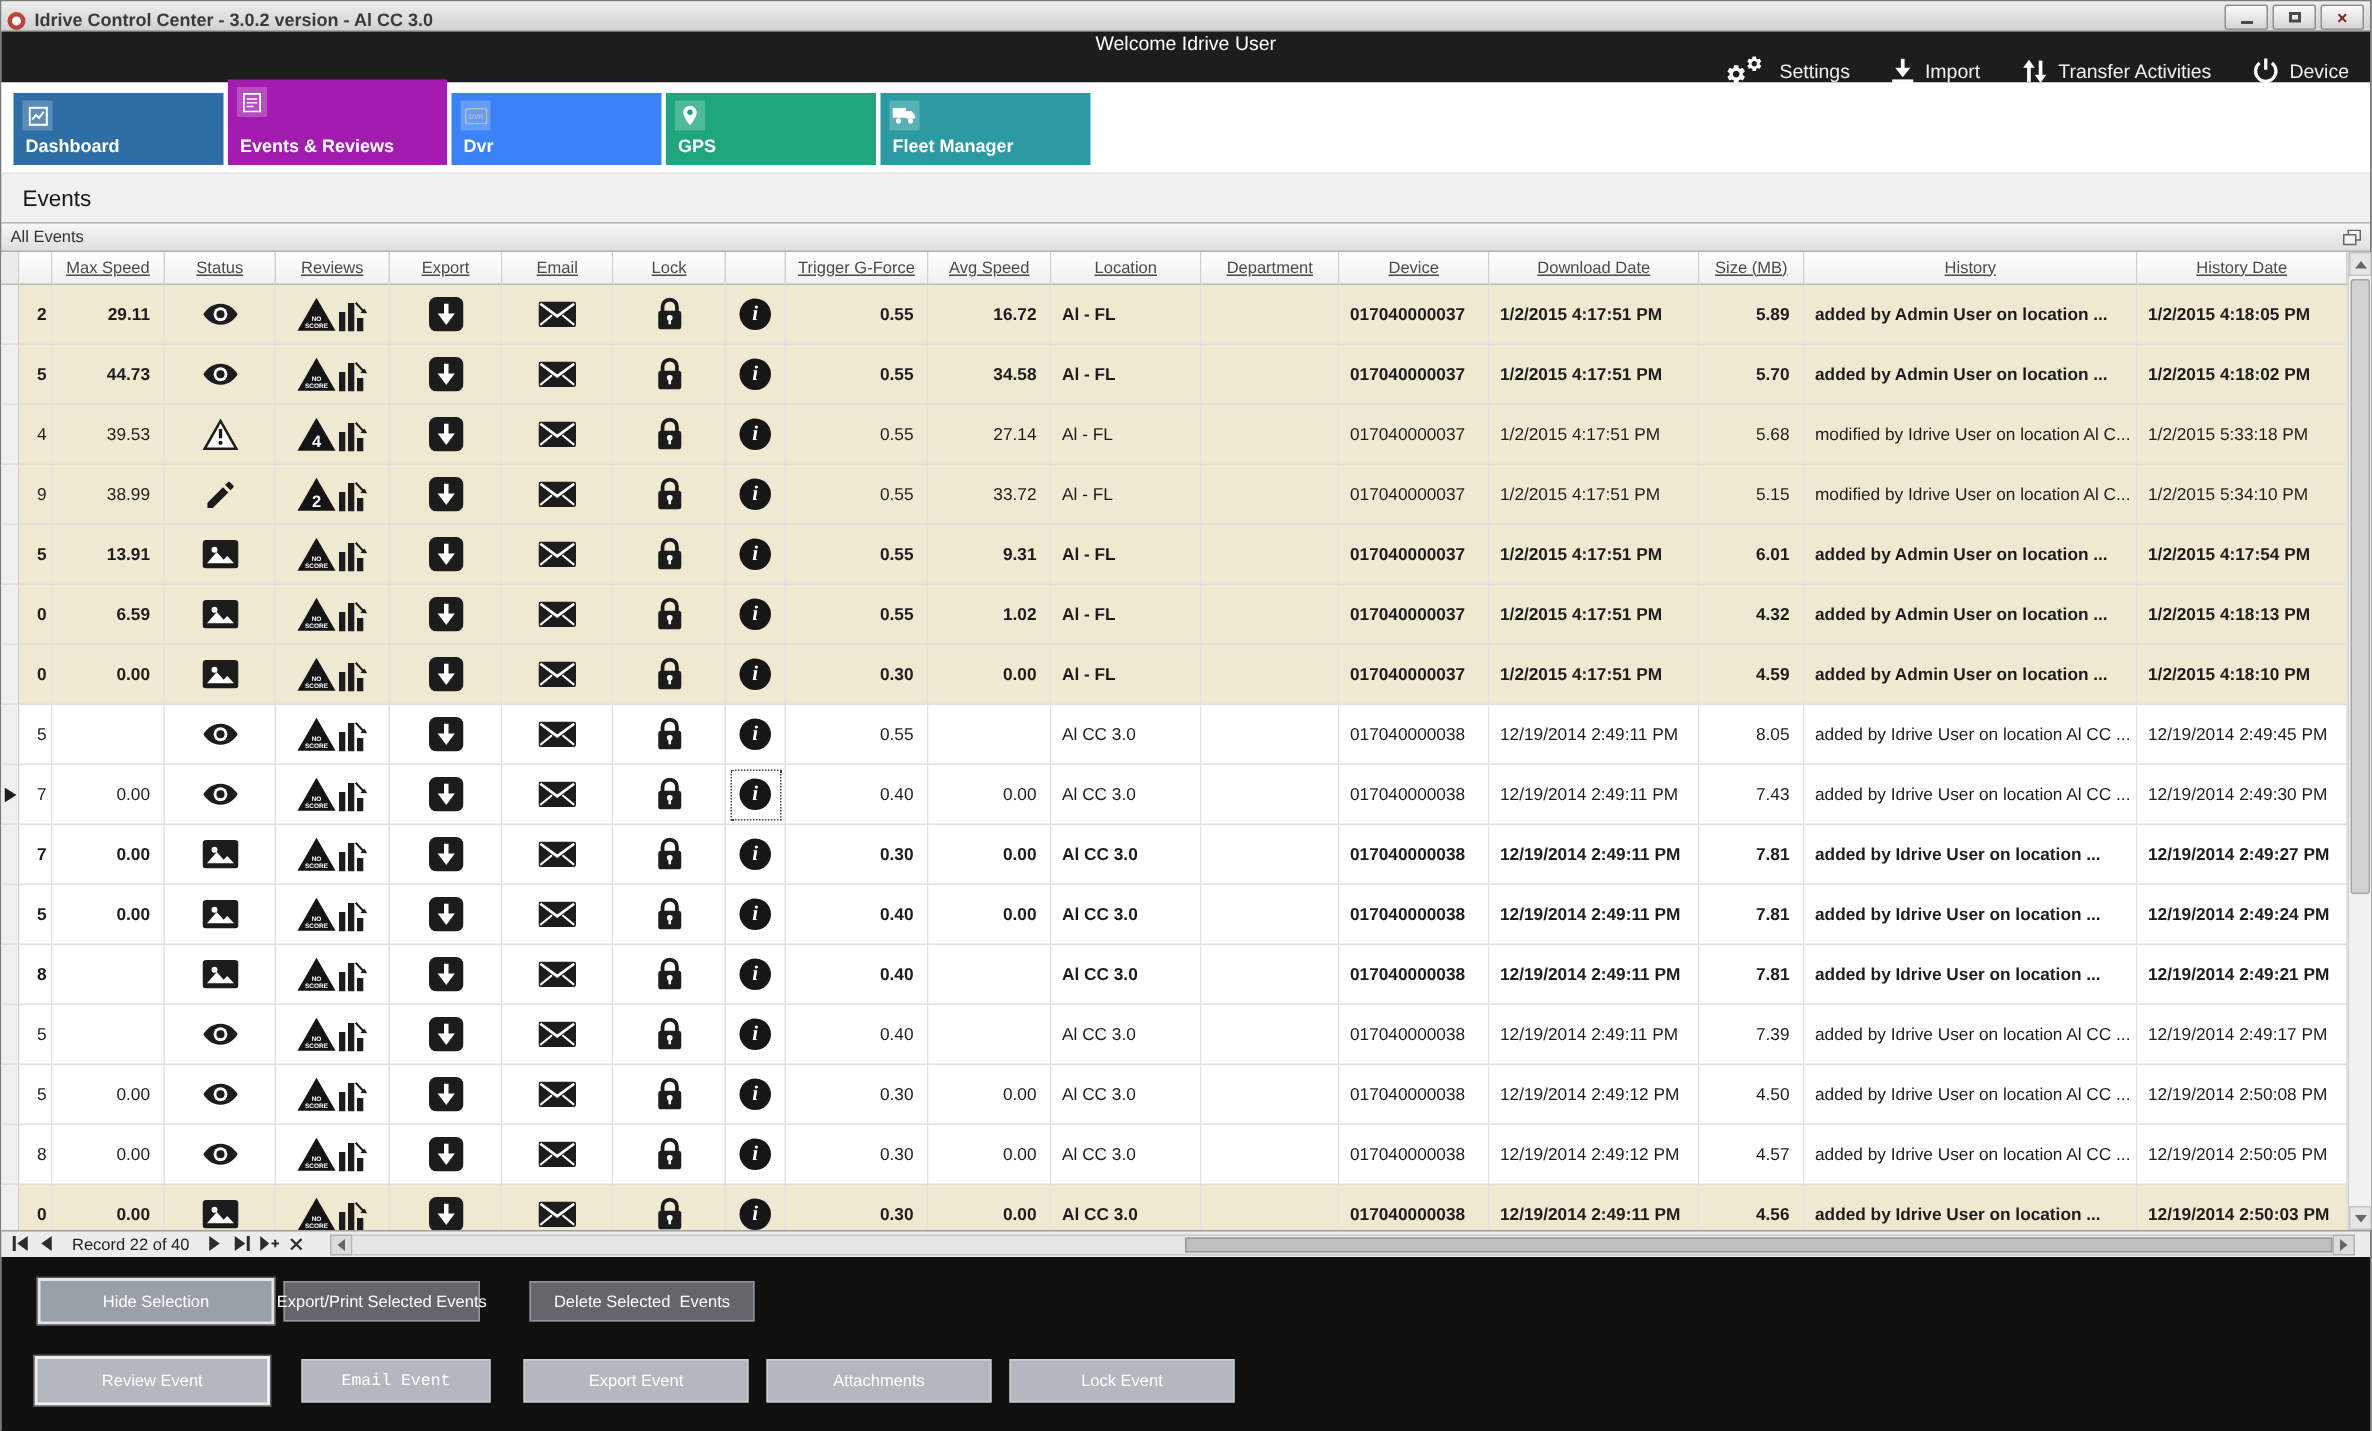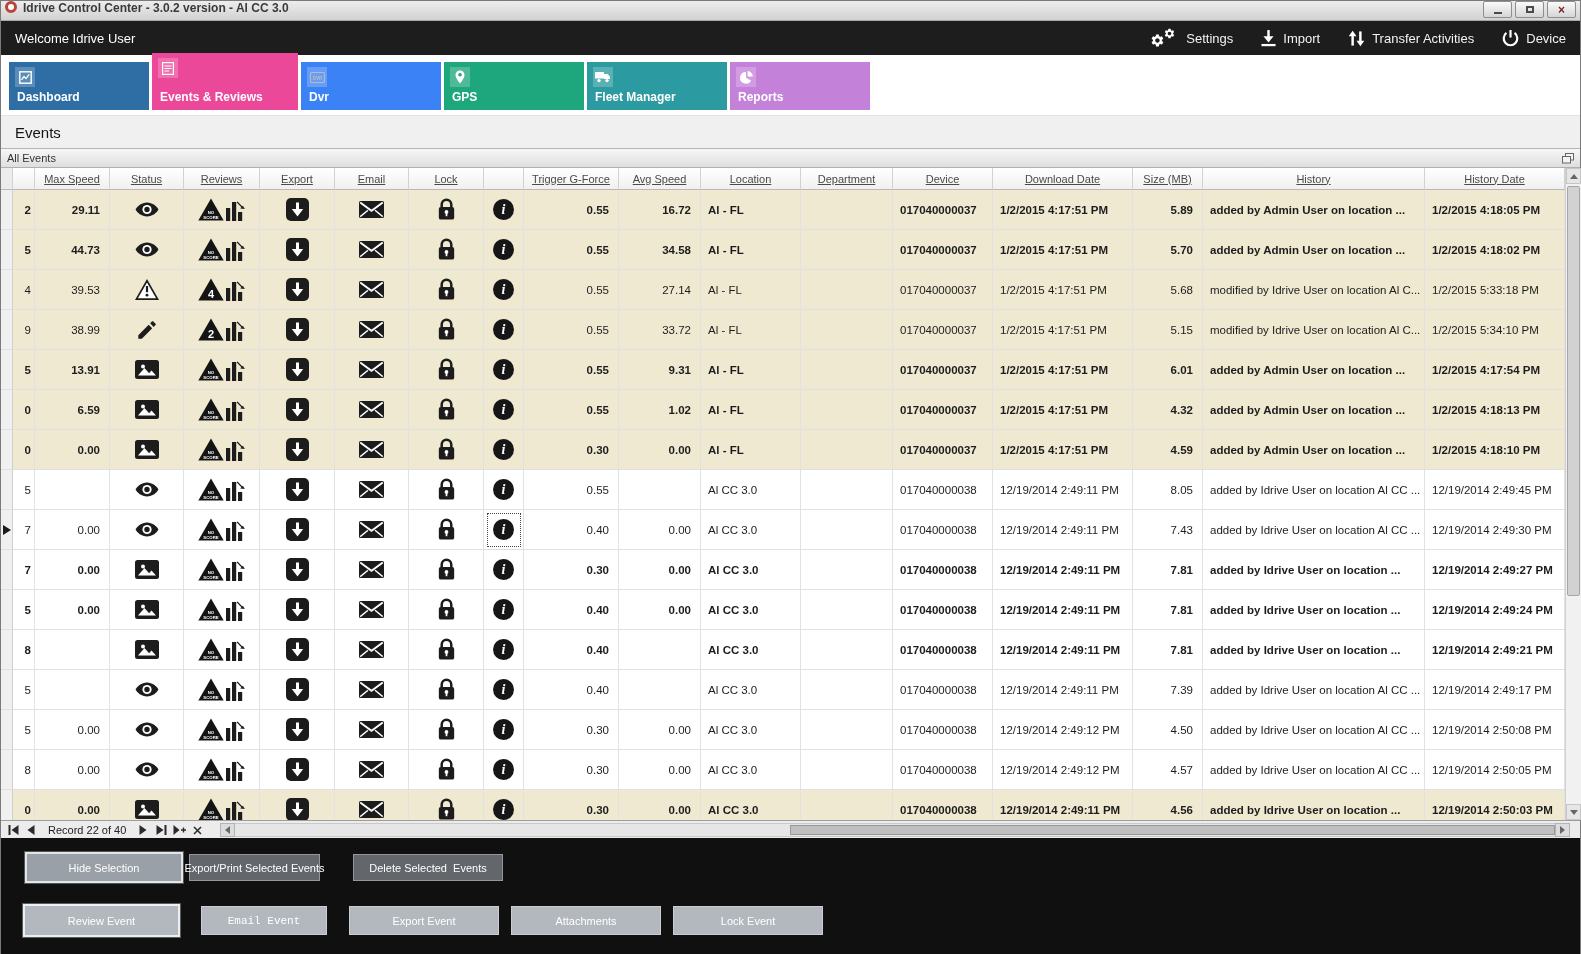--- a/index.html
+++ b/index.html
@@ -3,33 +3,33 @@
 <meta charset="utf-8">
 <style>
   html,body{margin:0;padding:0;}
   body{width:1581px;height:954px;position:relative;overflow:hidden;background:#000;
        font-family:"Liberation Sans",sans-serif;}
   #app{position:absolute;inset:0;background:#f0f0f0;border:1px solid #7a7a7a;box-sizing:border-box;}
 
   
   #titlebar{position:absolute;left:0;top:0;width:100%;height:20px;box-sizing:border-box;
     background:linear-gradient(#ededed,#d2d2d2);border-bottom:1px solid #a8a8a8;
-    display:flex;align-items:flex-start;gap:6px;padding:0 4px;}
+    display:flex;align-items:flex-end;gap:6px;padding:0 4px;}
   #app-icon{width:12px;height:12px;border-radius:50%;background:#fff;border:3px solid #b8453a;box-sizing:border-box;}
   #title-text{font-size:12px;font-weight:bold;color:#3a3a3a;}
   #win-controls{margin-left:auto;display:flex;gap:3px;}
   .win-btn{width:27px;height:15px;background:linear-gradient(#fbfbfb,#d5d5d5);border:1px solid #8f8f8f;
     border-radius:2px;display:flex;align-items:center;justify-content:center;}
   .g-min{width:8px;height:2px;background:#4a4a4a;margin-top:6px;}
   .g-max{width:8px;height:7px;border:2px solid #4a4a4a;box-sizing:border-box;}
   .g-close{font-size:12px;font-weight:bold;color:#7c2424;line-height:1;}
 
   
   #topbar{position:absolute;left:0;top:20px;width:100%;height:34px;background:#1d1d1e;
-    display:flex;align-items:center;padding:0 14px;box-sizing:border-box;color:#fff;}
+    display:flex;align-items:center;padding:0 14px;box-sizing:border-box;color:#fff;flex-direction:column;}
   #welcome{font-size:13px;}
   #topbar-actions{margin-left:auto;display:flex;gap:28px;align-items:center;}
   .tb-action{display:flex;align-items:center;gap:7px;font-size:13px;color:#f2f2f2;cursor:default;}
   .tb-ico{display:flex;align-items:center;}
 
   
   #tabstrip{position:absolute;left:0;top:54px;width:100%;height:61px;background:#fff;
     display:flex;align-items:flex-end;gap:3px;padding:0 0 5px 8px;box-sizing:border-box;
     border-bottom:1px solid #e4e4e4;}
   .tab{width:140px;height:48px;position:relative;flex:0 0 auto;}
@@ -192,21 +192,21 @@
   <div id="tabstrip">
     <div class="tab" style="background: rgb(47, 110, 165);">
       <span class="tab-iconbox">
           <svg width="13" height="13" viewBox="0 0 13 13">
             <rect x="0.8" y="0.8" width="11.4" height="11.4" fill="none" stroke="#fff" stroke-width="1.4"></rect>
             <path d="M2.5 8.8 5 5.6l2 2 3.2-4.2" fill="none" stroke="#fff" stroke-width="1.3"></path>
           </svg>
         </span>
       <span class="tab-label">Dashboard</span>
     </div>
-    <div class="tab active" style="background: #ec4899;">
+    <div class="tab active" style="background: #a21caf;">
       <span class="tab-iconbox">
           <svg width="12" height="13" viewBox="0 0 12 13">
             <rect x="0.6" y="0.6" width="10.8" height="11.8" fill="none" stroke="#fff" stroke-width="1.2"></rect>
             <path d="M2.5 4h7M2.5 6.5h7M2.5 9h4.5" stroke="#fff" stroke-width="1.1"></path>
           </svg>
         </span>
       <span class="tab-label">Events &amp; Reviews</span>
     </div>
     <div class="tab" style="background: #3b82f6;">
       <span class="tab-iconbox">
@@ -230,29 +230,20 @@
       <span class="tab-iconbox">
           <svg width="16" height="12" viewBox="0 0 16 12">
             <rect x="0" y="1" width="9" height="6.5" fill="#fff"></rect>
             <path d="M9 3h3.8l2.2 3v2H9z" fill="#fff"></path>
             <circle cx="4" cy="9.6" r="1.7" fill="#fff"></circle>
             <circle cx="12" cy="9.6" r="1.7" fill="#fff"></circle>
           </svg>
         </span>
       <span class="tab-label">Fleet Manager</span>
     </div>
-    <div class="tab" style="background: rgb(196, 129, 217);">
-      <span class="tab-iconbox">
-          <svg width="13" height="13" viewBox="0 0 13 13">
-            <path d="M6 6.8V1A5.8 5.8 0 1 0 11 9.5z" fill="#fff"></path>
-            <path d="M7.6 5.4V0a6 6 0 0 1 5.2 5.4z" fill="#fff"></path>
-          </svg>
-        </span>
-      <span class="tab-label">Reports</span>
-    </div>
   </div>
 
   <div id="heading-bar">
     <span>Events</span>
   </div>
 
   <div id="panelbar">
     <span class="ptitle">All Events</span>
     <span class="panel-restore">
         <svg width="12" height="11" viewBox="0 0 12 11">

